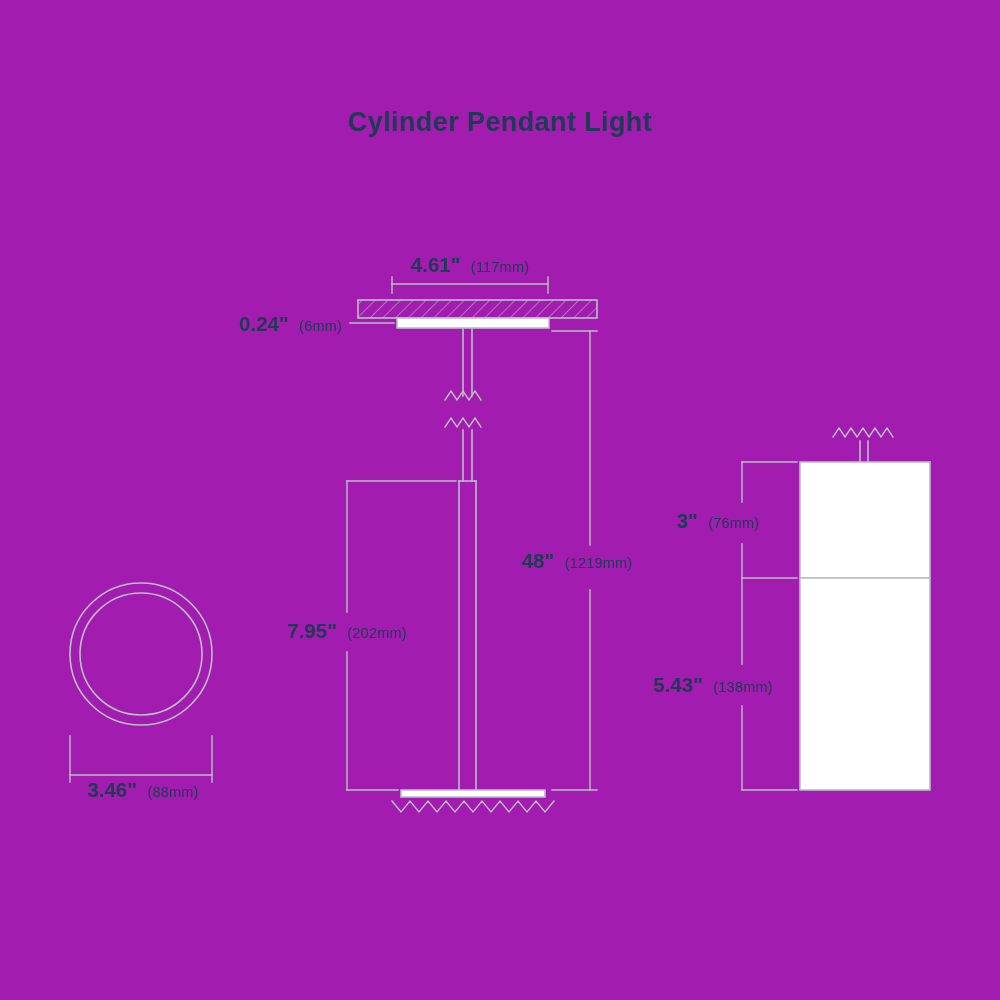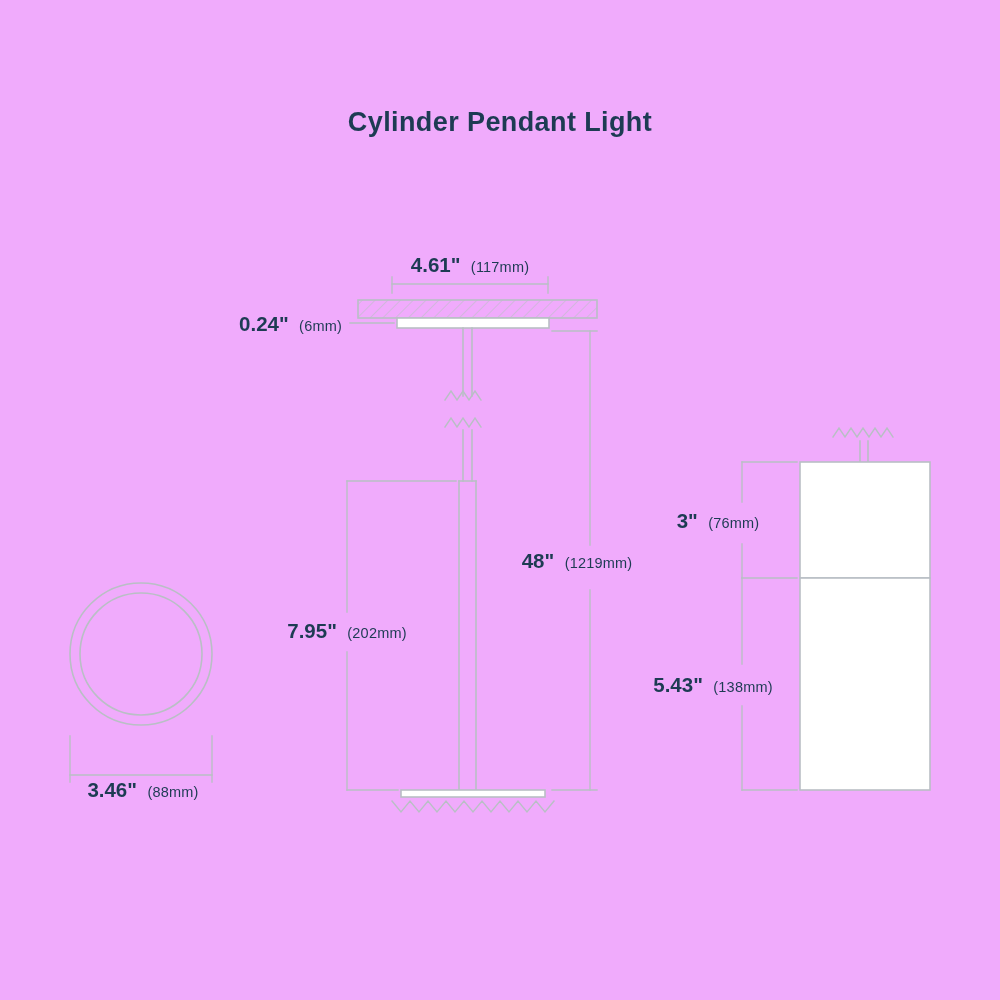--- a/index.html
+++ b/index.html
@@ -1,18 +1,18 @@
 <!DOCTYPE html>
 <html style="--line: #b9bfc5; --text: #1d3b53;"><head>
 <meta charset="utf-8">
 <style>
   :root{ --line:#b9bfc5; --text:#1d3b53; }
   html,body{margin:0;padding:0;background:#ffffff;}
   body{width:1000px;height:1000px;font-family:"Liberation Sans",sans-serif;}
-  .stage{position:relative;width:1000px;height:1000px;background:#f0abfc;overflow:hidden;}
+  .stage{position:relative;width:1000px;height:1000px;background:#a21caf;overflow:hidden;}
   svg{position:absolute;left:0;top:0;}
   .ln{stroke:var(--line);stroke-width:1.6;fill:none;stroke-linecap:square;}
   .dimln{stroke:var(--line);stroke-width:1.4;fill:none;stroke-linecap:square;}
   .fillw{fill:#ffffff;}
   .hatched{fill:url(#hatch);}
   text{fill:var(--text);}
   .title{font-size:27px;font-weight:700;letter-spacing:.4px;}
   .num{font-size:20.5px;font-weight:700;}
   .mm{font-size:14.5px;font-weight:500;letter-spacing:.2px;}
 </style>

